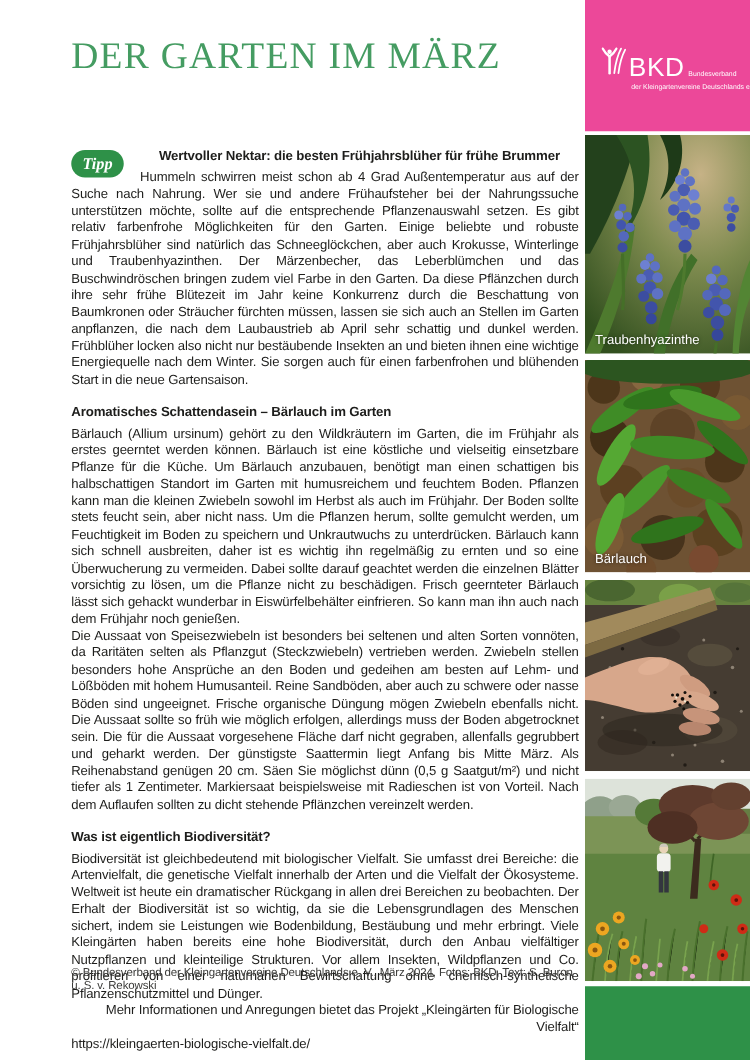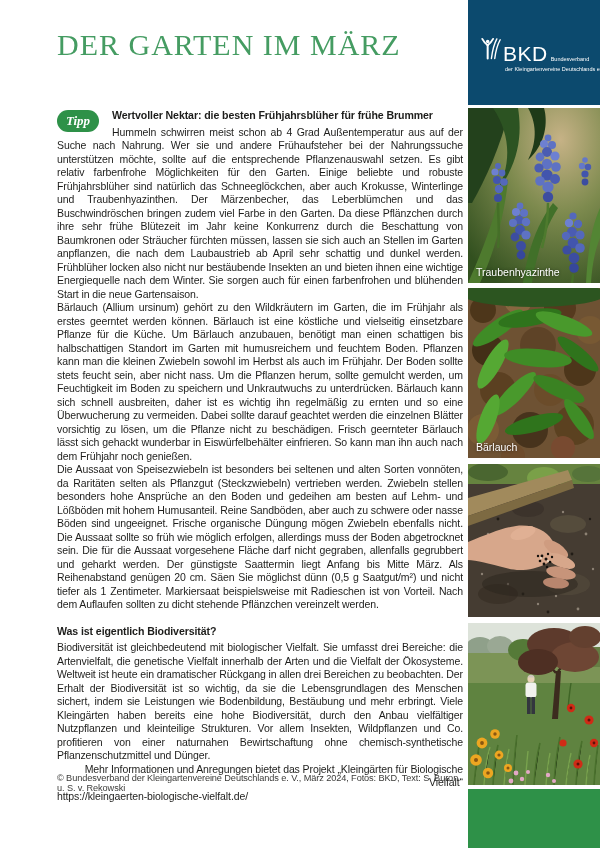--- a/index.html
+++ b/index.html
@@ -1,30 +1,30 @@
 <!DOCTYPE html>
 <html lang="de"><head>
 <meta charset="utf-8">
 <style>
   html,body{margin:0;padding:0;background:#ffffff;}
   .page{position:relative;width:600px;height:848px;background:#fff;overflow:hidden;
         font-family:"Liberation Sans",sans-serif;color:#1d1d1b;}
   
   .title{position:absolute;left:57px;top:28px;margin:0;font-family:"Liberation Serif",serif;
          font-weight:400;font-size:30px;letter-spacing:1px;color:#459c62;white-space:nowrap;}
-  .logo-box{position:absolute;left:468px;top:0;width:132px;height:105px;background:#0c4a6e;
+  .logo-box{position:absolute;left:468px;top:0;width:132px;height:105px;background:#ec4899;
             box-sizing:border-box;padding:37px 0 0 13px;}
   .logo-row{display:flex;align-items:flex-end;}
   .logo-abbr{color:#fff;font-size:21px;line-height:20px;letter-spacing:.5px;margin-left:2px;}
   .logo-sub1{color:#fff;font-size:5.5px;margin-left:3px;margin-bottom:2px;white-space:nowrap;}
   .logo-sub2{color:#fff;font-size:5.5px;margin-top:2px;margin-left:24px;white-space:nowrap;}
   
   .main-col{position:absolute;left:57px;top:106px;width:406px;}
   .sec h2{font-size:10.6px;font-weight:bold;margin:13px 0 3px 0;line-height:13.5px;letter-spacing:-0.1px;}
-  .sec:first-child h2{margin-top:3px;}
+  .sec:first-child h2{margin-top:13px;text-align:center;}
   .sec p{margin:0;font-size:10.5px;line-height:13.5px;letter-spacing:-0.1px;
          text-align:justify;hyphens:auto;-webkit-hyphens:auto;}
   .sec p.noj{text-align:right;}
   .tip-badge{float:left;background:#2e9148;color:#fff;font-family:"Liberation Serif",serif;
              font-style:italic;font-weight:bold;font-size:13px;line-height:13px;
              padding:4px 9px 5px 9px;border-radius:12px;margin:1px 13px 6px 0;text-align:right;}
   .link-line{font-size:10.5px;line-height:13.5px;letter-spacing:-0.1px;}
   .footer{position:absolute;left:57px;top:773px;width:406px;font-size:9.2px;
           color:#3a3a38;letter-spacing:-0.1px;}
   
@@ -59,20 +59,21 @@
     <div class="logo-sub2">der Kleingartenvereine Deutschlands e. V.</div>
   </div>
 
   <div class="main-col">
     <div class="sec">
       <span class="tip-badge">Tipp</span>
       <h2>Wertvoller Nektar: die besten Frühjahrsblüher für frühe Brummer</h2>
       <p>Hummeln schwirren meist schon ab 4 Grad Außentemperatur aus auf der Suche nach Nahrung. Wer sie und andere Frühaufsteher bei der Nahrungssuche unterstützen möchte, sollte auf die entsprechende Pflanzenauswahl setzen. Es gibt relativ farbenfrohe Möglichkeiten für den Garten. Einige beliebte und robuste Frühjahrsblüher sind natürlich das Schneeglöckchen, aber auch Krokusse, Winterlinge und Traubenhyazinthen. Der Märzenbecher, das Leberblümchen und das Buschwindröschen bringen zudem viel Farbe in den Garten. Da diese Pflänzchen durch ihre sehr frühe Blütezeit im Jahr keine Konkurrenz durch die Beschattung von Baumkronen oder Sträucher fürchten müssen, lassen sie sich auch an Stellen im Garten anpflanzen, die nach dem Laubaustrieb ab April sehr schattig und dunkel werden. Frühblüher locken also nicht nur bestäubende Insekten an und bieten ihnen eine wichtige Energiequelle nach dem Winter. Sie sorgen auch für einen farbenfrohen und blühenden Start in die neue Gartensaison.</p>
     </div>
     <div class="sec">
+      <h2>Aromatisches Schattendasein – Bärlauch im Garten</h2>
       <p>Bärlauch (Allium ursinum) gehört zu den Wildkräutern im Garten, die im Frühjahr als erstes geerntet werden können. Bärlauch ist eine köstliche und vielseitig einsetzbare Pflanze für die Küche. Um Bärlauch anzubauen, benötigt man einen schattigen bis halbschattigen Standort im Garten mit humusreichem und feuchtem Boden. Pflanzen kann man die kleinen Zwiebeln sowohl im Herbst als auch im Frühjahr. Der Boden sollte stets feucht sein, aber nicht nass. Um die Pflanzen herum, sollte gemulcht werden, um Feuchtigkeit im Boden zu speichern und Unkrautwuchs zu unterdrücken. Bärlauch kann sich schnell ausbreiten, daher ist es wichtig ihn regelmäßig zu ernten und so eine Überwucherung zu vermeiden. Dabei sollte darauf geachtet werden die einzelnen Blätter vorsichtig zu lösen, um die Pflanze nicht zu beschädigen. Frisch geernteter Bärlauch lässt sich gehackt wunderbar in Eiswürfelbehälter einfrieren. So kann man ihn auch nach dem Frühjahr noch genießen.</p>
     </div>
     <div class="sec">
       <p>Die Aussaat von Speisezwiebeln ist besonders bei seltenen und alten Sorten vonnöten, da Raritäten selten als Pflanzgut (Steckzwiebeln) vertrieben werden. Zwiebeln stellen besonders hohe Ansprüche an den Boden und gedeihen am besten auf Lehm- und Lößböden mit hohem Humusanteil. Reine Sandböden, aber auch zu schwere oder nasse Böden sind ungeeignet. Frische organische Düngung mögen Zwiebeln ebenfalls nicht. Die Aussaat sollte so früh wie möglich erfolgen, allerdings muss der Boden abgetrocknet sein. Die für die Aussaat vorgesehene Fläche darf nicht gegraben, allenfalls gegrubbert und geharkt werden. Der günstigste Saattermin liegt Anfang bis Mitte März. Als Reihenabstand genügen 20 cm. Säen Sie möglichst dünn (0,5 g Saatgut/m²) und nicht tiefer als 1 Zentimeter. Markiersaat beispielsweise mit Radieschen ist von Vorteil. Nach dem Auflaufen sollten zu dicht stehende Pflänzchen vereinzelt werden.</p>
     </div>
     <div class="sec">
       <h2>Was ist eigentlich Biodiversität?</h2>
       <p>Biodiversität ist gleichbedeutend mit biologischer Vielfalt. Sie umfasst drei Bereiche: die Artenvielfalt, die genetische Vielfalt innerhalb der Arten und die Vielfalt der Ökosysteme. Weltweit ist heute ein dramatischer Rückgang in allen drei Bereichen zu beobachten. Der Erhalt der Biodiversität ist so wichtig, da sie die Lebensgrundlagen des Menschen sichert, indem sie Leistungen wie Bodenbildung, Bestäubung und mehr erbringt. Viele Kleingärten haben bereits eine hohe Biodiversität, durch den Anbau vielfältiger Nutzpflanzen und kleinteilige Strukturen. Vor allem Insekten, Wildpflanzen und Co. profitieren von einer naturnahen Bewirtschaftung ohne chemisch-synthetische Pflanzenschutzmittel und Dünger.</p>
       <p class="noj">Mehr Informationen und Anregungen bietet das Projekt „Kleingärten für Biologische Vielfalt“</p>
       <div class="link-line">https://kleingaerten-biologische-vielfalt.de/</div>

